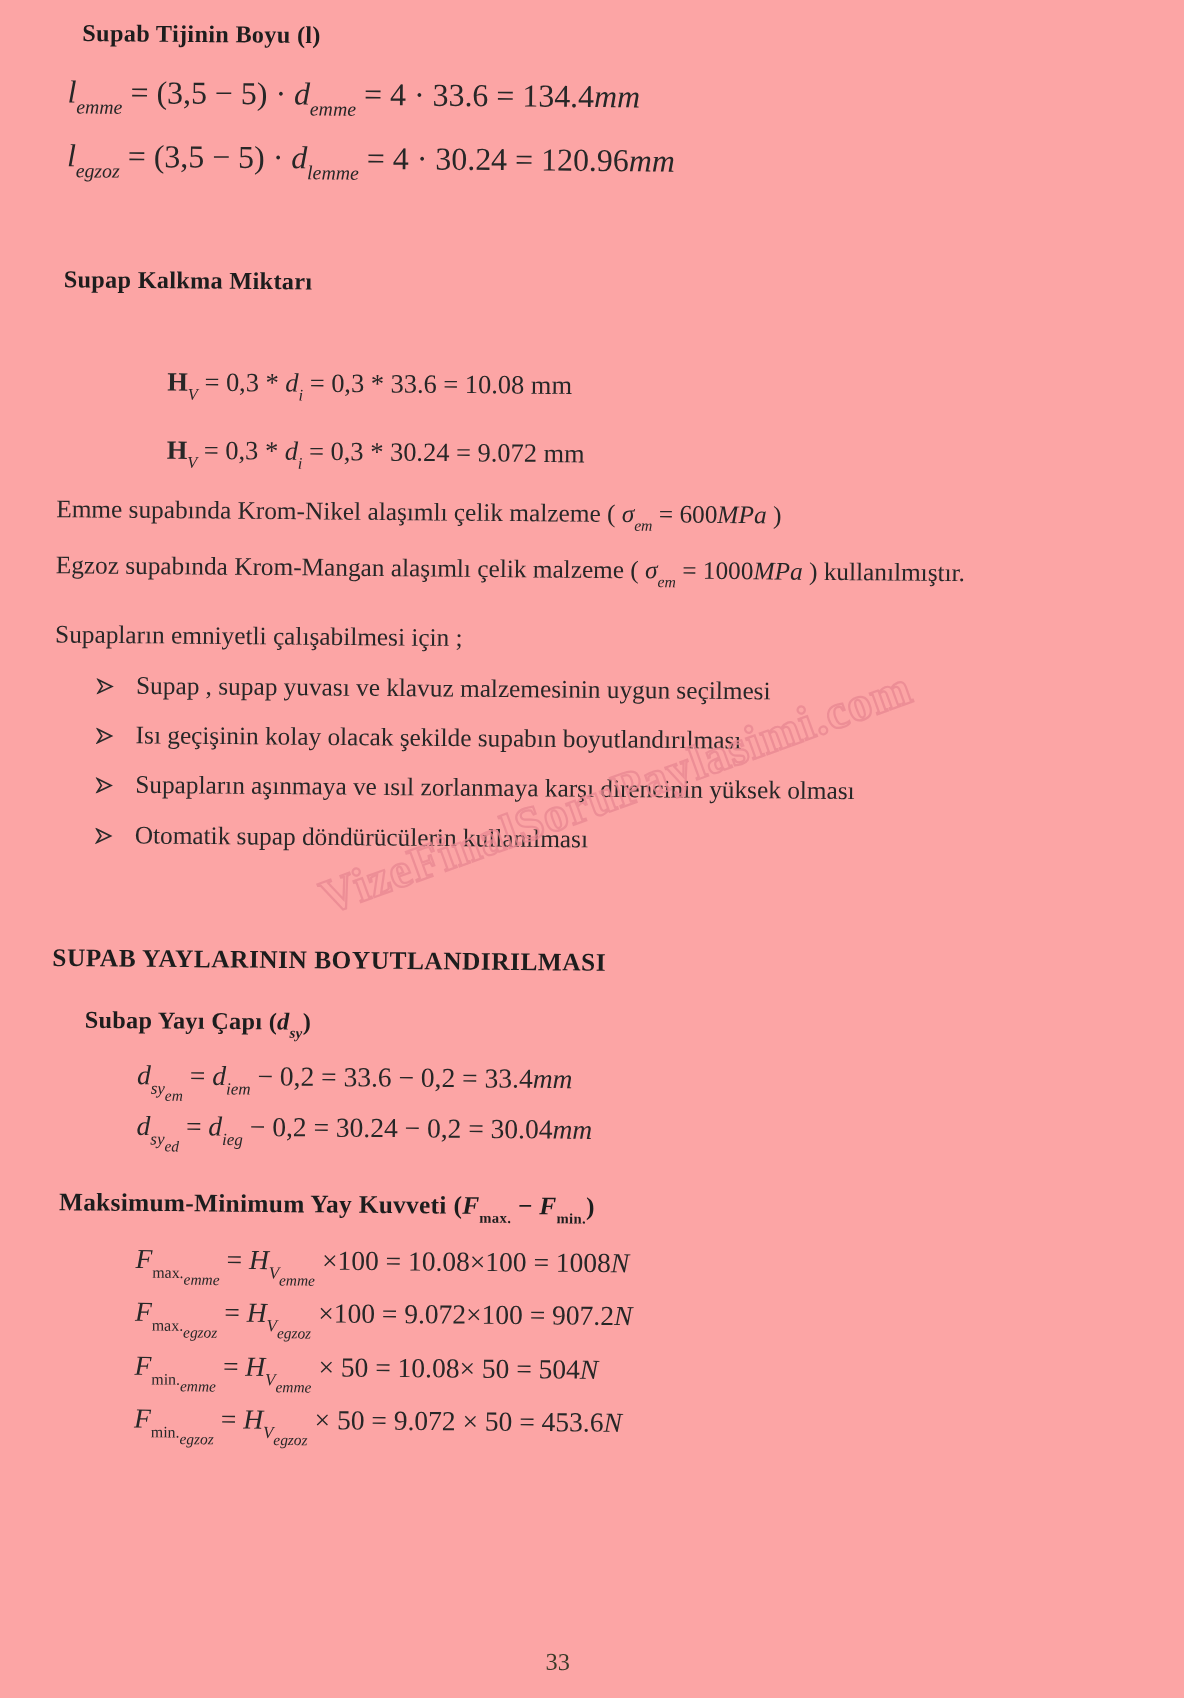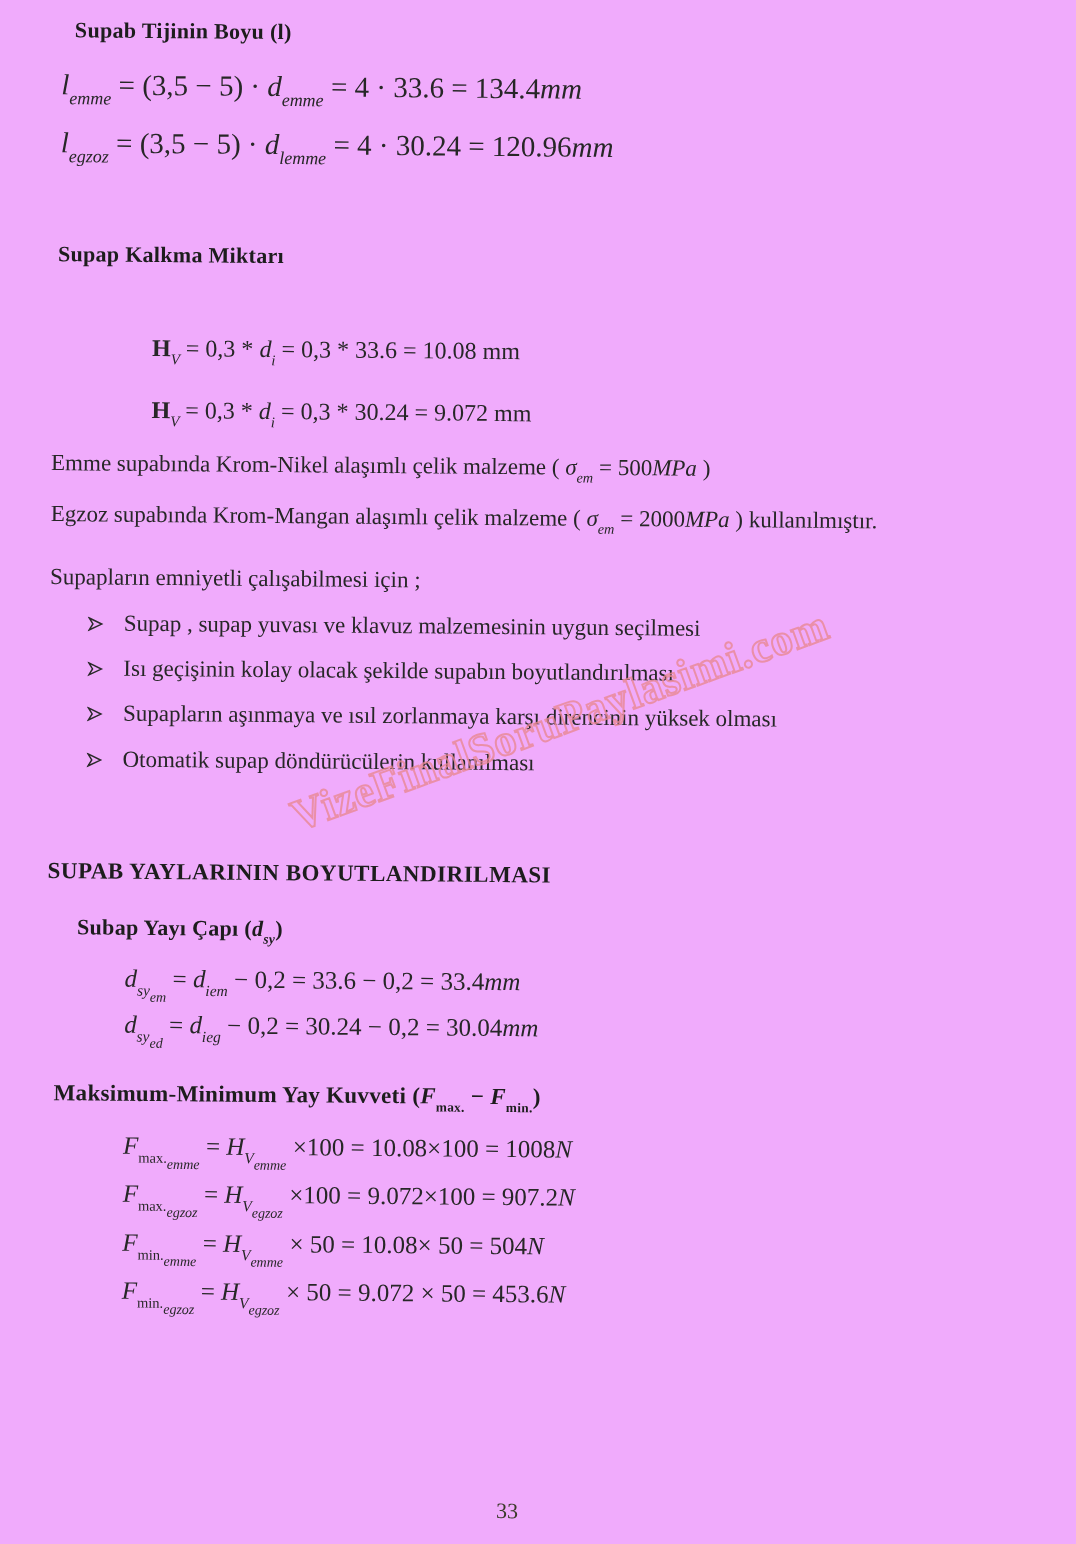--- a/index.html
+++ b/index.html
@@ -3,21 +3,21 @@
 <meta charset="utf-8">
 <style>
   html, body {
     margin: 0; padding: 0;
     background: #fbfefc;
   }
   .page {
     position: relative;
     width: 1076px;
     height: 1544px;
-    background: #f0abfc;
+    background: #fca5a5;
     overflow: hidden;
     font-family: "Liberation Serif", serif;
     color: #272727;
   }
   .skew {
     position: absolute;
     inset: 0;
     transform: rotate(0.5deg);
     transform-origin: 40px 20px;
   }
@@ -86,23 +86,23 @@
     <div class="abs formula f-lg" style="left:62px; top:68px"><span class="fs-i">l</span><span class="fs-sub">emme</span><span class="fs-n"> = (3,5 − 5) · </span><span class="fs-i">d</span><span class="fs-sub">emme</span><span class="fs-n"> = 4 · 33.6 = 134.4</span><span class="fs-i">mm</span></div>
 
     <div class="abs formula f-lg" style="left:62px; top:126px"><span class="fs-i">l</span><span class="fs-sub">egzoz</span><span class="fs-n"> = (3,5 − 5) · </span><span class="fs-i">d</span><span class="fs-sub">lemme</span><span class="fs-n"> = 4 · 30.24 = 120.96</span><span class="fs-i">mm</span></div>
 
     <h3 class="abs hd" style="left:60px; top:241px">Supap Kalkma Miktarı</h3>
 
     <div class="abs formula f-md" style="left:155px; top:334px"><span class="fs-b">H</span><span class="fs-sub">V</span><span class="fs-n"> = 0,3 * </span><span class="fs-i">d</span><span class="fs-sub">i</span><span class="fs-n"> = 0,3 * 33.6 = 10.08 mm</span></div>
 
     <div class="abs formula f-md" style="left:155px; top:396px"><span class="fs-b">H</span><span class="fs-sub">V</span><span class="fs-n"> = 0,3 * </span><span class="fs-i">d</span><span class="fs-sub">i</span><span class="fs-n"> = 0,3 * 30.24 = 9.072 mm</span></div>
 
-    <div class="abs body-text" style="left:55px; top:450px"><span class="fs-n">Emme supabında Krom-Nikel alaşımlı çelik malzeme ( </span><span class="fs-i">σ</span><span class="fs-sub">em</span><span class="fs-n"> = 500</span><span class="fs-i">MPa</span><span class="fs-n"> )</span></div>
+    <div class="abs body-text" style="left:55px; top:450px"><span class="fs-n">Emme supabında Krom-Nikel alaşımlı çelik malzeme ( </span><span class="fs-i">σ</span><span class="fs-sub">em</span><span class="fs-n"> = 600</span><span class="fs-i">MPa</span><span class="fs-n"> )</span></div>
 
-    <div class="abs body-text" style="left:55px; top:501px"><span class="fs-n">Egzoz supabında Krom-Mangan alaşımlı çelik malzeme ( </span><span class="fs-i">σ</span><span class="fs-sub">em</span><span class="fs-n"> = 2000</span><span class="fs-i">MPa</span><span class="fs-n"> ) kullanılmıştır.</span></div>
+    <div class="abs body-text" style="left:55px; top:501px"><span class="fs-n">Egzoz supabında Krom-Mangan alaşımlı çelik malzeme ( </span><span class="fs-i">σ</span><span class="fs-sub">em</span><span class="fs-n"> = 1000</span><span class="fs-i">MPa</span><span class="fs-n"> ) kullanılmıştır.</span></div>
 
     <div class="abs body-text" style="left:55px; top:564px">Supapların emniyetli çalışabilmesi için ;</div>
 
     <div class="bullet" style="left:93px; top:610px">
       <span class="arrow"><svg width="16" height="15" viewBox="0 0 16 15">
             <path d="M1.5 1.5 L14 7.5 L1.5 13.5 L5.2 7.5 Z" fill="none" stroke="#2a2a2a" stroke-width="1.5" stroke-linejoin="miter"></path>
           </svg></span><span>Supap , supap yuvası ve klavuz malzemesinin uygun seçilmesi</span>
     </div>
     <div class="bullet" style="left:93px; top:655px">
       <span class="arrow"><svg width="16" height="15" viewBox="0 0 16 15">

